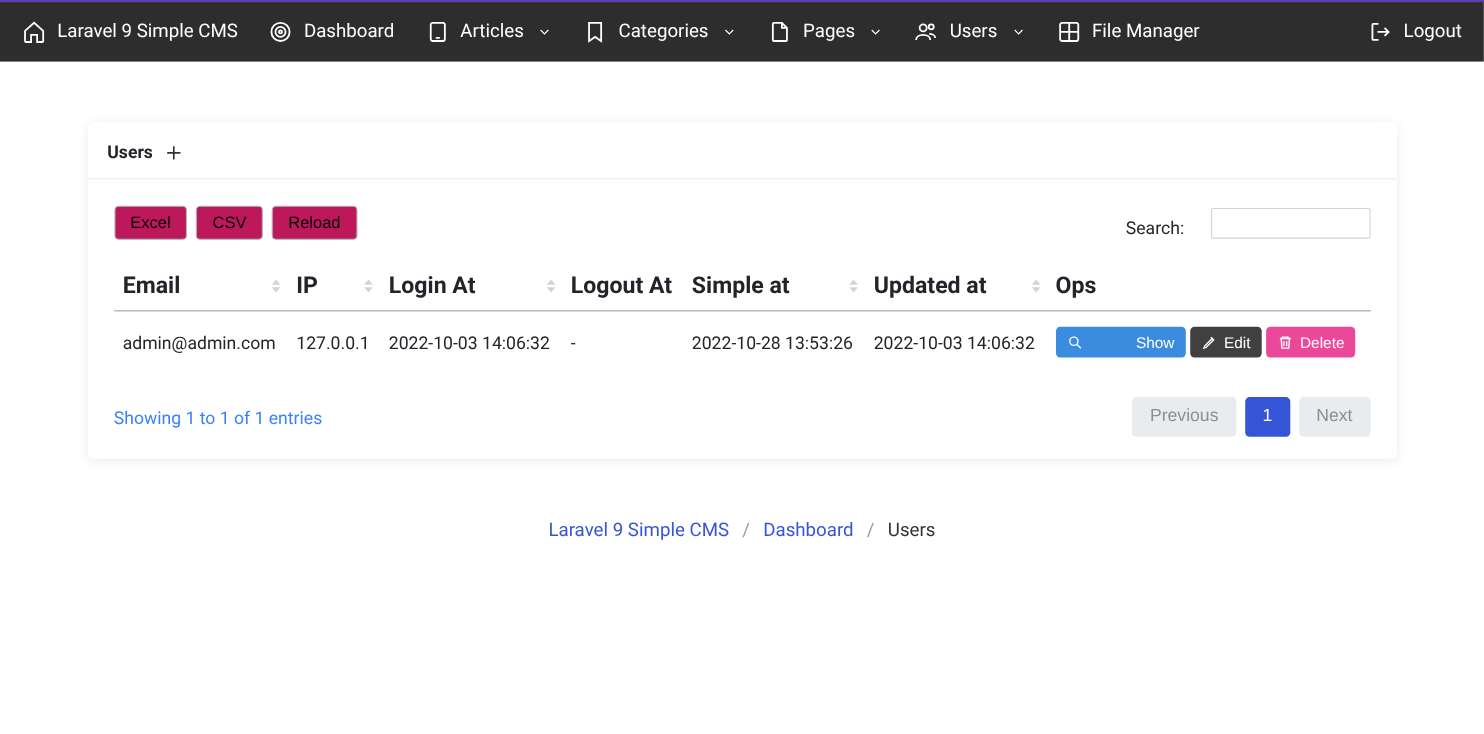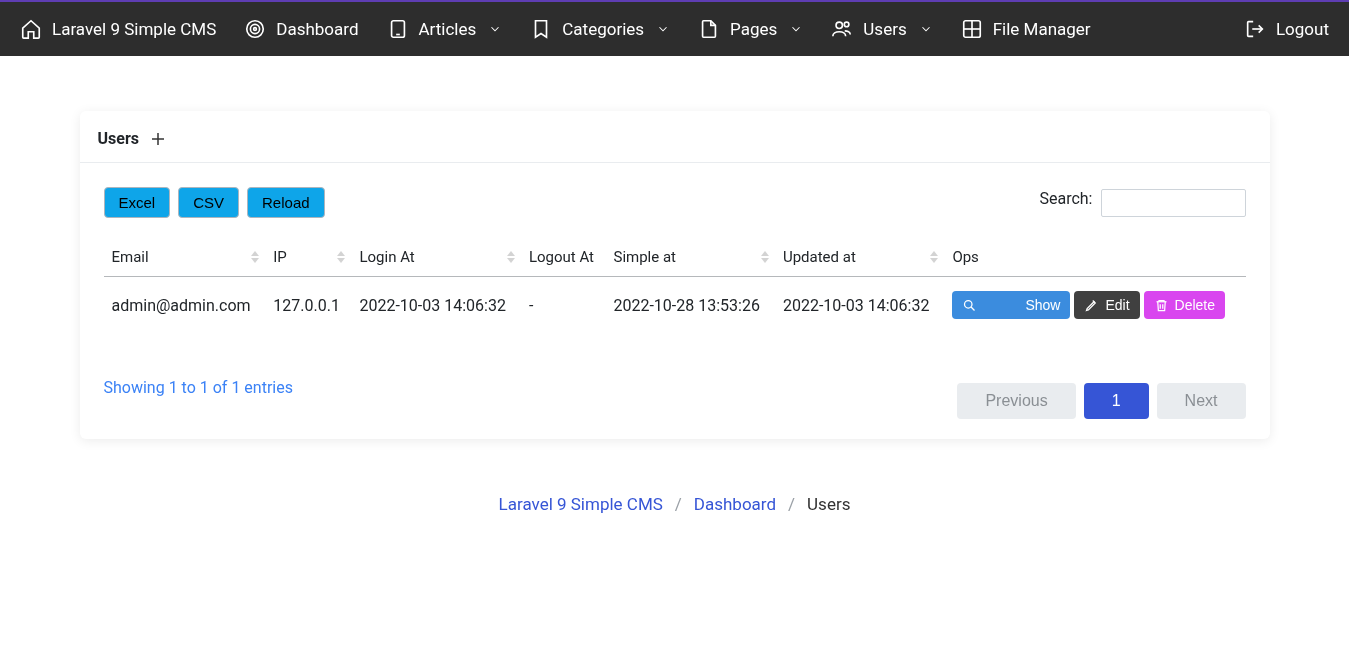--- a/index.html
+++ b/index.html
@@ -54,46 +54,46 @@
     .plus-icon { width: 18px; height: 18px; stroke: #333; stroke-width: 2; fill: none; cursor: pointer; }
 
     .toolbar-row {
       display: flex;
       align-items: center;
       justify-content: space-between;
       padding: 24px 24px 10px;
     }
     .btn-group { display: flex; gap: 8px; }
     .btn-tool {
-      background: #0ea5e9;
+      background: #be185d;
       border: 1px solid #adb5bd;
       border-radius: 4px;
       padding: 6px 14px;
       font-size: 15px;
       cursor: pointer;
     }
-    .search-wrap { display: flex; align-items: flex-start; gap: 8px; font-size: 16px; }
+    .search-wrap { display: flex; align-items: flex-end; gap: 24px; font-size: 16px; }
     .search-input {
       border: 1px solid #ced4da;
       border-radius: 2px;
       height: 28px;
       width: 145px;
       padding: 2px 6px;
       font-size: 14px;
     }
 
     table.data {
       width: calc(100% - 48px);
       margin: 10px 24px 0;
       border-collapse: collapse;
     }
     table.data th {
       text-align: left;
-      font-weight: 400;
-      font-size: 15px;
+      font-weight: 700;
+      font-size: 21px;
       padding: 10px 8px;
       border-bottom: 1px solid #b5b8bb;
       position: relative;
     }
     table.data th .sort-arrows {
       position: absolute;
       right: 6px;
       top: 50%;
       transform: translateY(-50%);
       display: flex;
@@ -116,37 +116,36 @@
       color: #fff;
       border: none;
       border-radius: 4px;
       padding: 6px 10px;
       font-size: 14px;
       cursor: pointer;
     }
     .btn-op svg { width: 15px; height: 15px; stroke: #fff; fill: none; stroke-width: 2; }
     .btn-show { background: #3b8cde; gap: 48px; }
     .btn-edit { background: #404040; }
-    .btn-delete { background: #d946ef; }
+    .btn-delete { background: #ec4899; }
 
     .table-footer {
       display: flex;
       justify-content: space-between;
       align-items: center;
       padding: 22px 24px 0;
     }
     .entries-info { font-size: 16px; color: #3b82f6; }
     .pager { display: flex; gap: 8px; }
     .page-btn {
       border: none;
       border-radius: 4px;
-      padding: 9px 28px;
+      padding: 9px 16px;
       font-size: 16px;
       cursor: pointer;
-      margin-top: 28px;
     }
     .page-btn.disabled { background: #e9ecef; color: #8a8f94; cursor: default; }
     .page-btn.active { background: #3655d6; color: #fff; }
 
     .breadcrumb {
       display: flex;
       justify-content: center;
       align-items: center;
       gap: 12px;
       margin-top: 55px;

